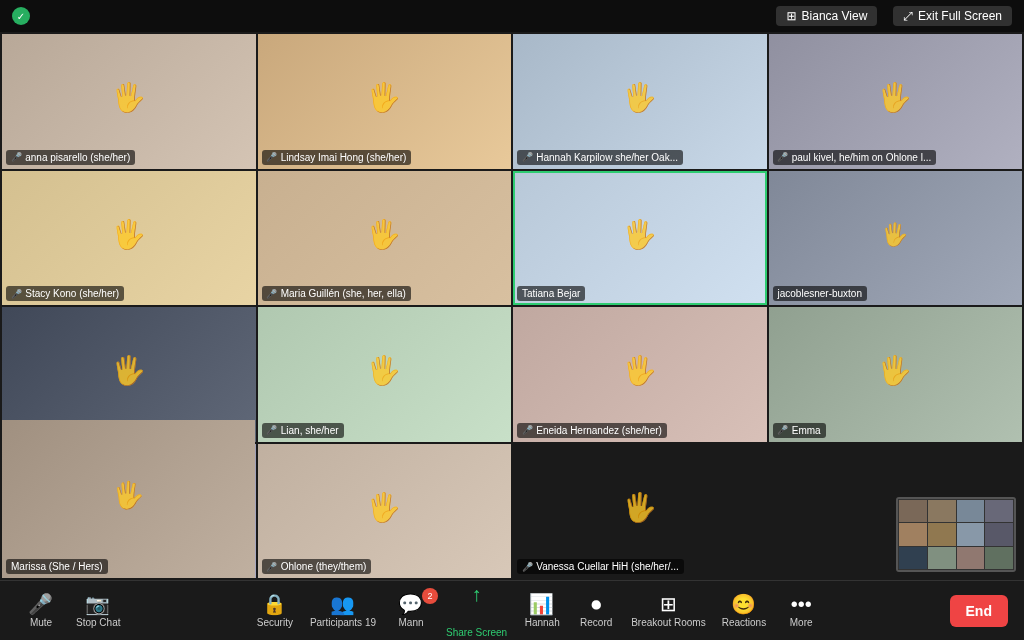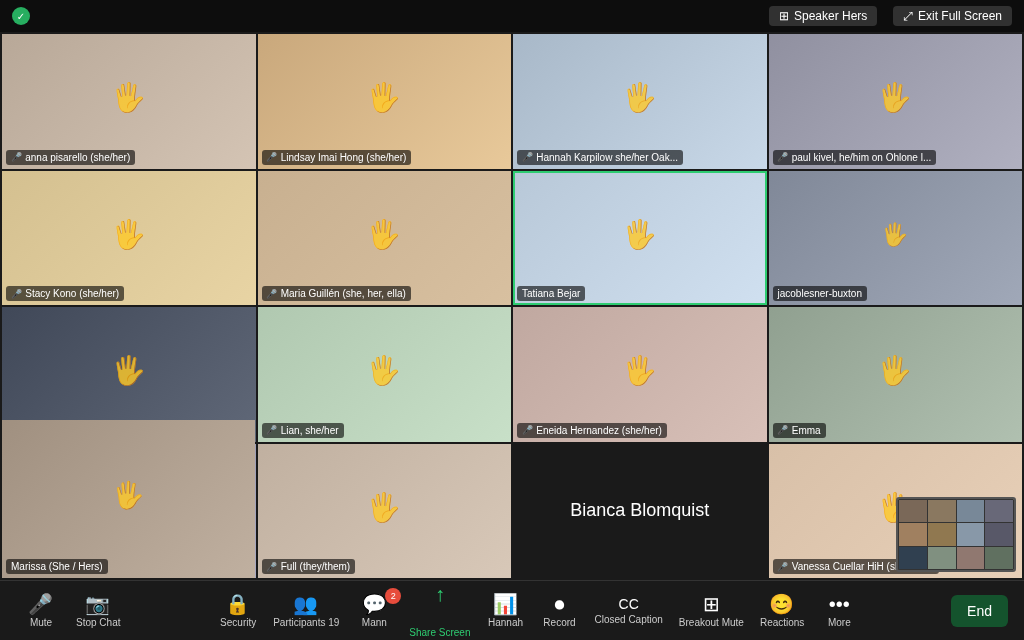--- a/index.html
+++ b/index.html
@@ -260,43 +260,43 @@
       align-items: center;
       justify-content: center;
       position: absolute;
       top: -2px;
       right: -2px;
     }
 
     .relative { position: relative; }
 
     .end-btn {
-      background: #14532d;
+      background: #ef4444;
       color: white;
       border: none;
       border-radius: 6px;
       padding: 8px 16px;
       font-size: 14px;
-      font-weight: 400;
+      font-weight: 700;
       cursor: pointer;
     }
   </style>
 </head>
 <body>
 
 <div class="top-bar">
   <div class="top-bar-left">
     <div class="shield-icon">
       <span>✓</span>
     </div>
   </div>
   <div class="top-bar-right">
     <button class="top-bar-btn">
       <span>⊞</span>
-      <span>Speaker Hers</span>
+      <span>Bianca View</span>
     </button>
     <button class="top-bar-btn">
       <span>⤢</span>
       <span>Exit Full Screen</span>
     </button>
   </div>
 </div>
 
 <div class="video-grid">
 
@@ -399,27 +399,24 @@
     <div class="participant-name">
       <span class="mic-icon-small">🎤</span>
       <span>Lian Hurst Mann</span>
     </div>
   </div>
 
   <div class="video-cell">
     <div class="hand-gesture">🖐</div>
     <div class="participant-name">
       <span class="mic-icon-small">🎤</span>
-      <span>Full (they/them)</span>
-    </div>
-  </div>
-
-  <div class="video-cell name-display">
-    <div class="name-display-text">Bianca Blomquist</div>
-  </div>
+      <span>Ohlone (they/them)</span>
+    </div>
+  </div>
+
 
   <div class="video-cell">
     <div class="hand-gesture">🖐</div>
     <div class="participant-name">
       <span class="mic-icon-small">🎤</span>
       <span>Vanessa Cuellar HiH (she/her/...</span>
     </div>
   </div>
 
 </div>
@@ -492,28 +489,24 @@
     <button class="toolbar-btn">
       <span class="toolbar-btn-icon">📊</span>
       <span class="toolbar-btn-label">Hannah</span>
     </button>
 
     <button class="toolbar-btn">
       <span class="toolbar-btn-icon">⏺</span>
       <span class="toolbar-btn-label">Record</span>
     </button>
 
-    <button class="toolbar-btn">
-      <span class="toolbar-btn-icon" style="font-size:14px;">CC</span>
-      <span class="toolbar-btn-label">Closed Caption</span>
-    </button>
 
     <button class="toolbar-btn">
       <span class="toolbar-btn-icon">⊞</span>
-      <span class="toolbar-btn-label">Breakout Mute</span>
+      <span class="toolbar-btn-label">Breakout Rooms</span>
     </button>
 
     <button class="toolbar-btn">
       <span class="toolbar-btn-icon">😊</span>
       <span class="toolbar-btn-label">Reactions</span>
     </button>
 
     <button class="toolbar-btn">
       <span class="toolbar-btn-icon">•••</span>
       <span class="toolbar-btn-label">More</span>

